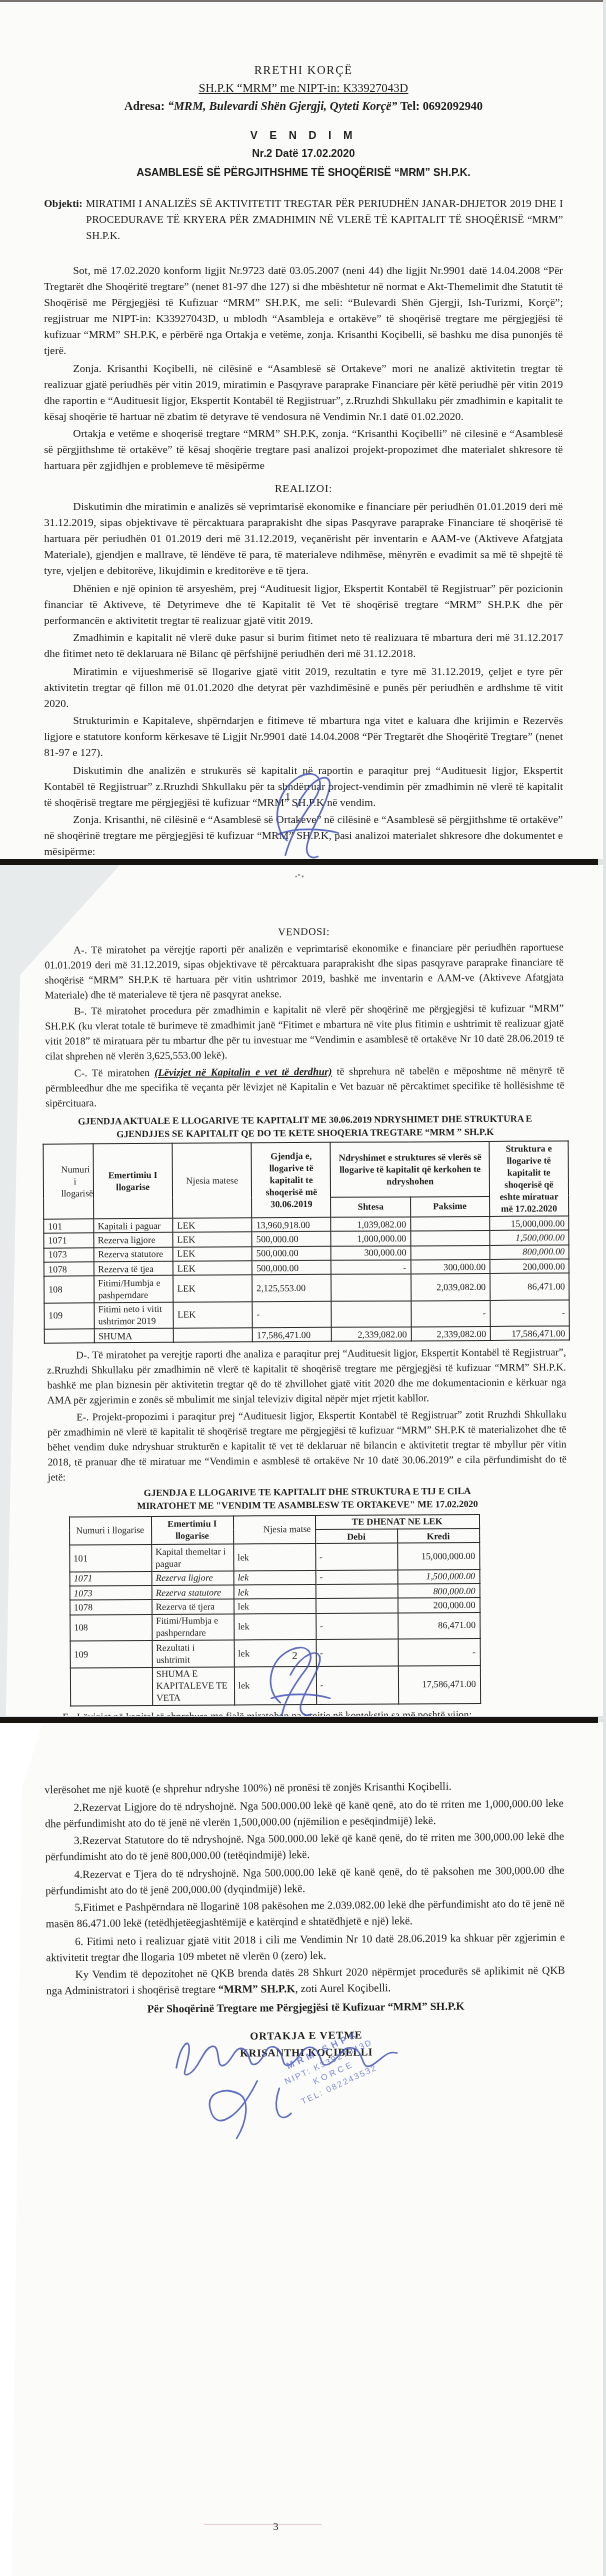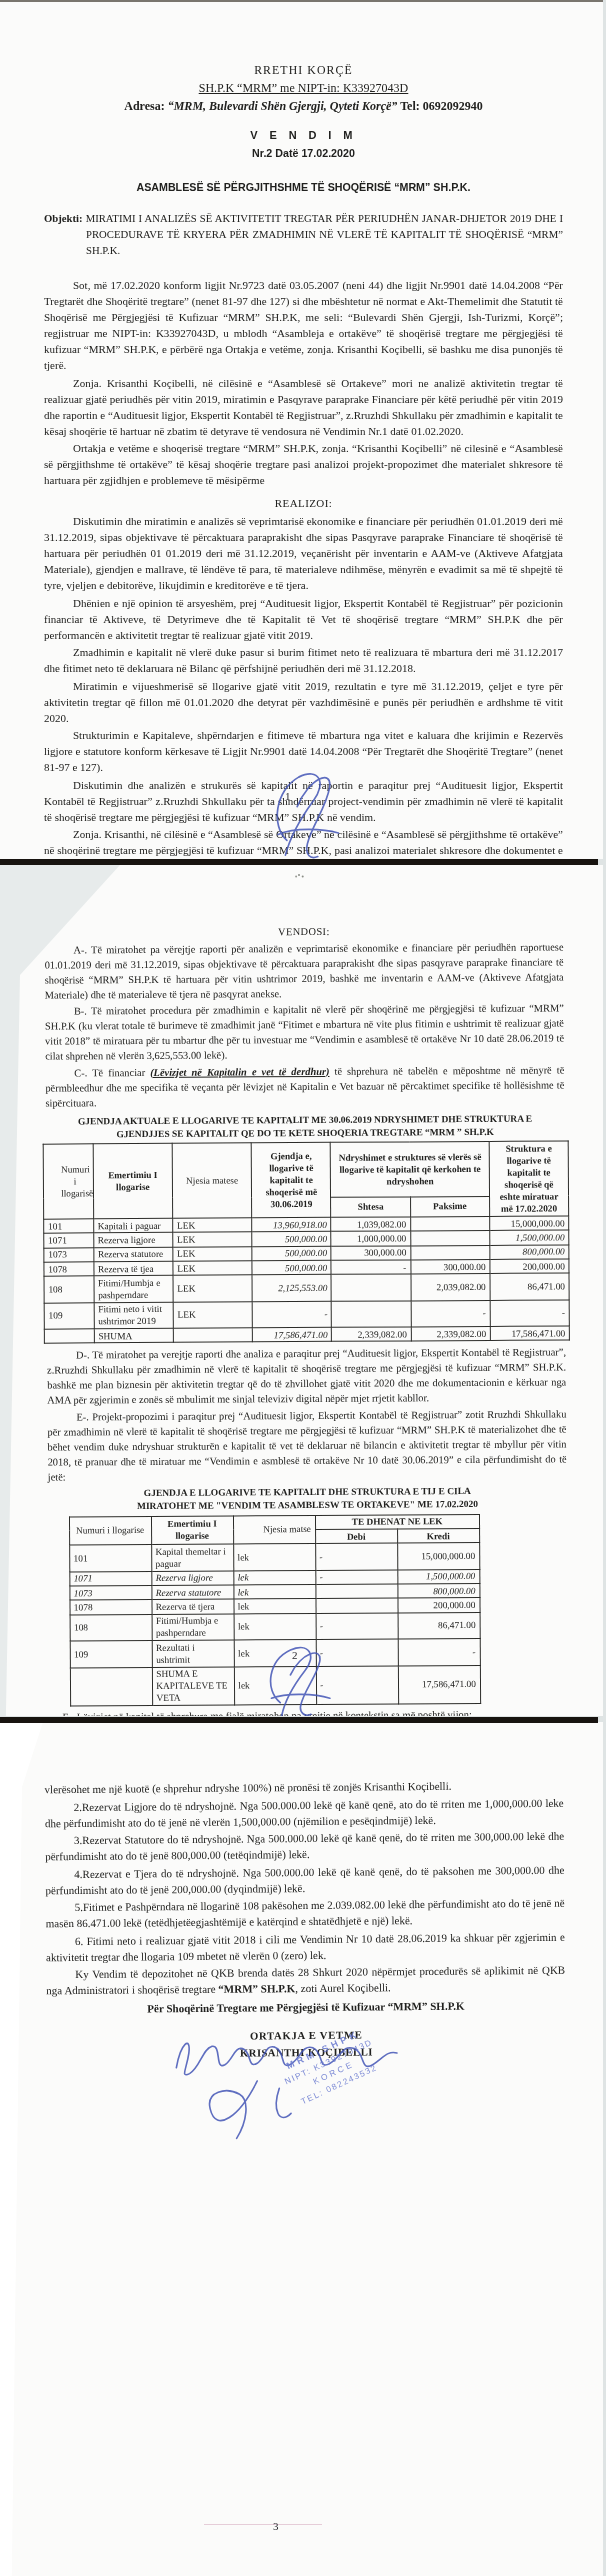--- a/index.html
+++ b/index.html
@@ -27,21 +27,21 @@
   .c3 { padding-top:57px; font-size:11px; line-height:16px; }
 
   .center { text-align:center; }
   .hdr-org { font-size:11.8px; letter-spacing:1.1px; }
   .hdr-company { font-size:12px; margin-top:1.5px;text-decoration:underline; }
   .hdr-address { font-size:12px; font-weight:bold; margin-top:2.2px; }
   .hdr-address .addr-it { font-style:italic; }
   .sansb { font-family:"Liberation Sans","DejaVu Sans",sans-serif; font-weight:bold; }
   .doc-type { font-size:11px; letter-spacing:4.4px; margin-top:13.2px; }
   .doc-number { font-size:10.7px; margin-top:2.2px; }
-  .doc-assembly { font-size:10.7px; margin-top:18px; }
+  .doc-assembly { font-size:10.7px; margin-top:3px; }
 
   .objekti { margin-top:14.7px; padding-left:42px; text-indent:-42px; font-size:10.7px; line-height:16px; text-align:justify; }
   .objekti .label { font-weight:bold; }
 
   p.bodyp { margin:0 0 1.5px 0; text-align:justify; text-indent:29px; }
   .realizoi { text-align:center; margin:6.6px 0 2.2px 0; letter-spacing:0.4px; }
   .vendosi { text-align:center; margin:0 0 1.5px 0; letter-spacing:0.4px; }
 
   .emphc { font-weight:bold; font-style:italic; text-decoration:underline; }
 
@@ -51,21 +51,21 @@
   table { border-collapse:collapse; table-layout:fixed; }
   th,td { border:1.2px solid #2c2c29; padding:0.7px 3.7px; line-height:12px; overflow:hidden; }
   th { font-weight:bold; text-align:center; vertical-align:middle; font-size:9.3px; }
   td { font-size:9.4px; vertical-align:middle; }
   .it { font-style:italic; }
 
   .t1 { width:526px; margin:2.9px 0 3.7px -2.9px; }
   .t1 th:nth-child(1), .t1 td:nth-child(1){ width:28px; }
   .t1 td:nth-child(2){ width:132px; }
   .t1 td:nth-child(3){ width:32px; }
-  .t1 td:nth-child(4){ width:68px; text-align:right;font-style:italic; }
+  .t1 td:nth-child(4){ width:68px; text-align:left; }
   .t1 td:nth-child(5){ width:73px; text-align:right; }
   .t1 td:nth-child(6){ width:60px; text-align:right; }
   .t1 td:nth-child(7){ width:110px; text-align:right; }
 
   .t2 { width:411px; margin:2.2px 0 2.9px 20.6px; }
   .t2 td:nth-child(1){ width:37px; }
   .t2 td:nth-child(2){ width:185px; }
   .t2 td:nth-child(3){ width:35px; }
   .t2 td:nth-child(4){ width:54px; }
   .t2 td:nth-child(5){ width:93px; text-align:right; }
@@ -139,21 +139,21 @@
 <div class="band band1"></div>
 <div class="speck" style="left:298px; top:874px; box-shadow:3.7px 1.5px 0 #8a8d86, -2.9px 1.5px 0 #9a9d96;"></div>
 
 <div class="page page2">
   <div class="sheet sheet2">
     <div class="tilt">
       <div class="content c2">
         <div class="vendosi">VENDOSI:</div>
         <p class="bodyp">A-. Të miratohet pa vërejtje raporti për analizën e veprimtarisë ekonomike e financiare për periudhën raportuese 01.01.2019 deri më 31.12.2019, sipas objektivave të përcaktuara paraprakisht dhe sipas pasqyrave paraprake financiare të shoqërisë “MRM” SH.P.K të hartuara për vitin ushtrimor 2019, bashkë me inventarin e AAM-ve (Aktiveve Afatgjata Materiale) dhe të materialeve të tjera në pasqyrat anekse.</p>
         <p class="bodyp">B-. Të miratohet procedura për zmadhimin e kapitalit në vlerë për shoqërinë me përgjegjësi të kufizuar “MRM” SH.P.K (ku vlerat totale të burimeve të zmadhimit janë “Fitimet e mbartura në vite plus fitimin e ushtrimit të realizuar gjatë vitit 2018” të miratuara për tu mbartur dhe për tu investuar me “Vendimin e asamblesë të ortakëve Nr 10 datë 28.06.2019  të cilat shprehen në vlerën 3,625,553.00   lekë).</p>
-        <p class="bodyp"><span>C-. Të financiar </span><span class="emphc">(Lëvizjet në Kapitalin e vet të  derdhur)</span><span> të shprehura në tabelën e mëposhtme në mënyrë të përmbleedhur dhe me specifika të veçanta për lëvizjet në Kapitalin e Vet bazuar në përcaktimet specifike të hollësishme të sipërcituara.</span></p>
+        <p class="bodyp"><span>C-. Të miratohen </span><span class="emphc">(Lëvizjet në Kapitalin e vet të  derdhur)</span><span> të shprehura në tabelën e mëposhtme në mënyrë të përmbleedhur dhe me specifika të veçanta për lëvizjet në Kapitalin e Vet bazuar në përcaktimet specifike të hollësishme të sipërcituara.</span></p>
 
         <div class="tbl-title">GJENDJA AKTUALE E LLOGARIVE TE KAPITALIT ME 30.06.2019 NDRYSHIMET  DHE STRUKTURA E</div>
         <div class="tbl-title" style="margin-top:0;">GJENDJJES SE KAPITALIT QE DO TE KETE SHOQERIA TREGTARE  “MRM ” SH.P.K</div>
 
         <table class="t1">
           <thead>
             <tr>
               <th rowspan="2" style="font-weight:normal;padding-left:17px;">Numuri i llogarisë</th>
               <th rowspan="2">Emertimiu I llogarise</th>
               <th rowspan="2" style="font-weight:normal;">Njesia matese</th>

